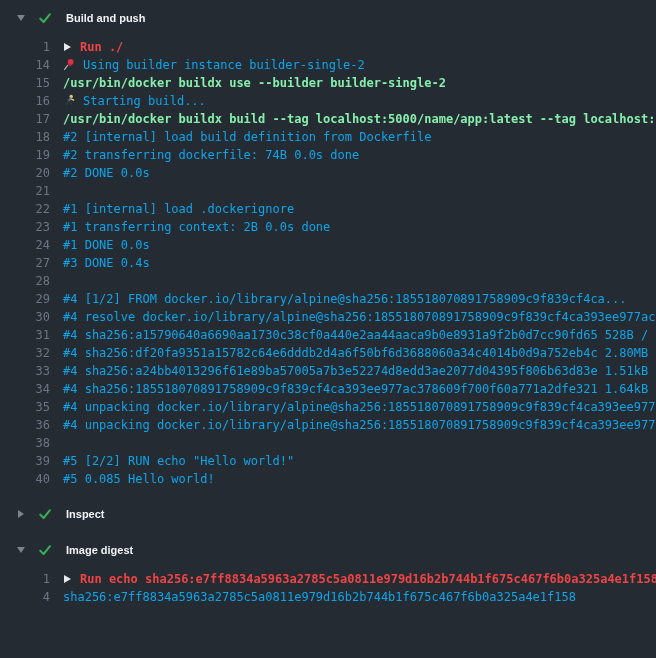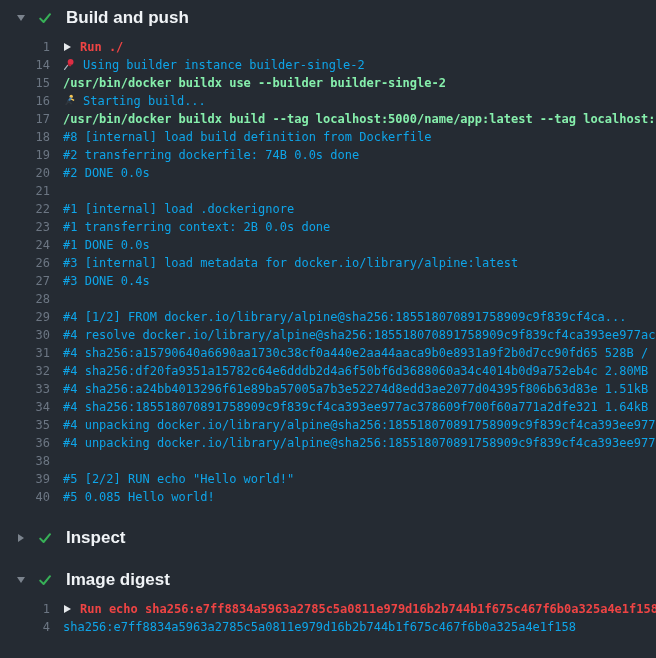--- a/index.html
+++ b/index.html
@@ -5,36 +5,36 @@
   html,body{margin:0;padding:0;}
   body{
     width:656px;height:658px;overflow:hidden;
     background:#252b33;
     font-family:"DejaVu Sans Mono","Liberation Mono",monospace;
     font-size:12px;
     -webkit-font-smoothing:antialiased;
   }
   #app{width:656px;height:658px;overflow:hidden;}
 
-  .step{margin-top:14px;}
+  .step{margin-top:8px;}
   .step:first-child{margin-top:4px;}
 
   .step-header{
     height:28px;display:flex;align-items:center;padding-left:15px;
     cursor:pointer;
   }
   .caret{width:12px;height:12px;display:inline-flex;align-items:center;justify-content:center;flex:none;}
   .caret::after{content:"";display:block;width:0;height:0;}
   .caret.expanded::after{border-top:6px solid #7b838d;border-left:4.5px solid transparent;border-right:4.5px solid transparent;}
   .caret.collapsed::after{border-left:6px solid #7b838d;border-top:4.5px solid transparent;border-bottom:4.5px solid transparent;}
   .check{width:16px;height:16px;margin-left:10px;flex:none;display:inline-flex;}
   .title{
     margin-left:13px;
     font-family:"Liberation Sans","DejaVu Sans",sans-serif;
-    font-size:17px;font-weight:bold;color:#f0f3f6;
+    font-size:11px;font-weight:bold;color:#f0f3f6;
     white-space:nowrap;
   }
 
   .lines{padding-top:6px;padding-bottom:4px;}
   .line{height:18px;line-height:18px;display:flex;align-items:center;white-space:pre;}
   .num{width:50px;flex:none;text-align:right;color:#6c7683;cursor:pointer;}
   .txt{flex:1;padding-left:13px;overflow:hidden;white-space:pre;color:#0ea5e9;}
   .line.cmd .txt{color:#86efac;font-weight:bold;}
   .line.grp .txt{color:#ef4444;font-weight:bold;}
 
@@ -92,21 +92,21 @@
               </svg></span>Starting build...</span>
   </div>
 
   <div class="line cmd">
     <span class="num">17</span>
     <span class="txt">/usr/bin/docker buildx build --tag localhost:5000/name/app:latest --tag localhost:5000</span>
   </div>
 
   <div class="line">
     <span class="num">18</span>
-    <span class="txt">#8 [internal] load build definition from Dockerfile</span>
+    <span class="txt">#2 [internal] load build definition from Dockerfile</span>
   </div>
 
   <div class="line">
     <span class="num">19</span>
     <span class="txt">#2 transferring dockerfile: 74B 0.0s done</span>
   </div>
 
   <div class="line">
     <span class="num">20</span>
     <span class="txt">#2 DONE 0.0s</span>
@@ -126,24 +126,20 @@
     <span class="num">23</span>
     <span class="txt">#1 transferring context: 2B 0.0s done</span>
   </div>
 
   <div class="line">
     <span class="num">24</span>
     <span class="txt">#1 DONE 0.0s</span>
   </div>
 
 
-  <div class="line">
-    <span class="num">26</span>
-    <span class="txt">#3 [internal] load metadata for docker.io/library/alpine:latest</span>
-  </div>
 
   <div class="line">
     <span class="num">27</span>
     <span class="txt">#3 DONE 0.4s</span>
   </div>
 
   <div class="line">
     <span class="num">28</span>
     <span class="txt"></span>
   </div>

